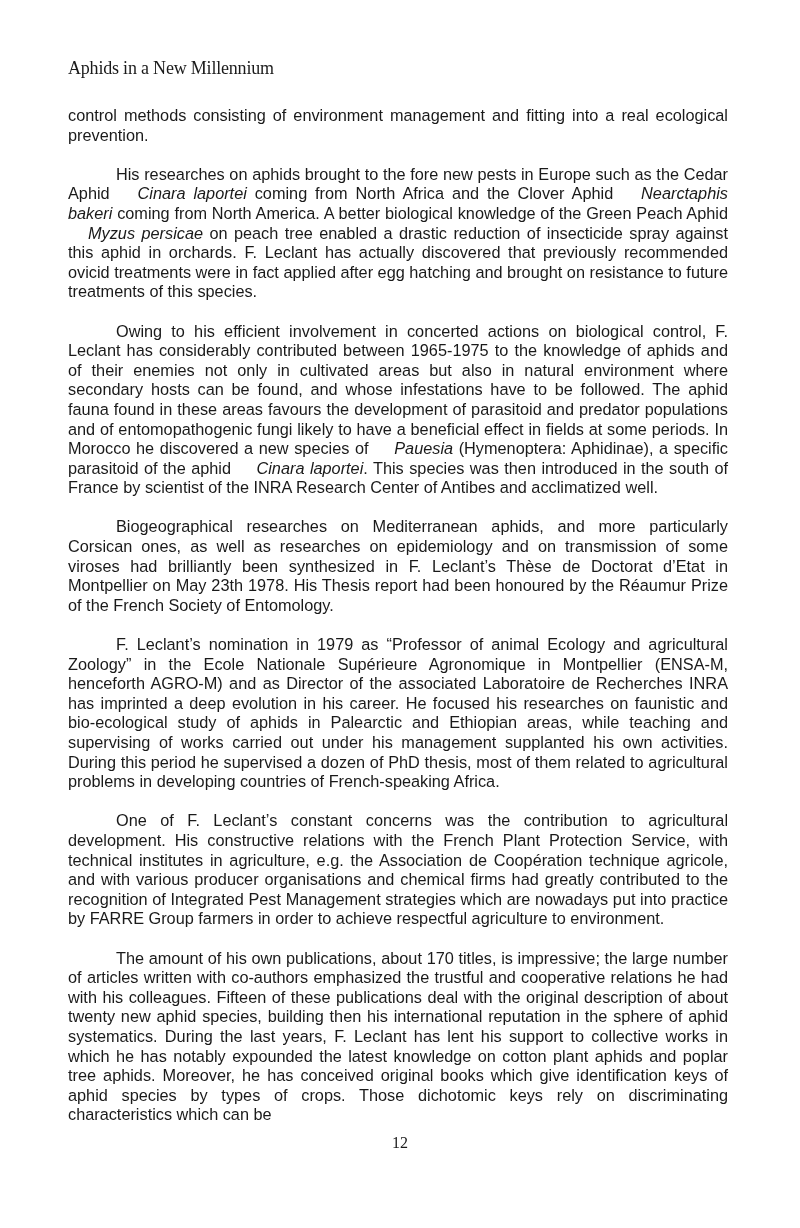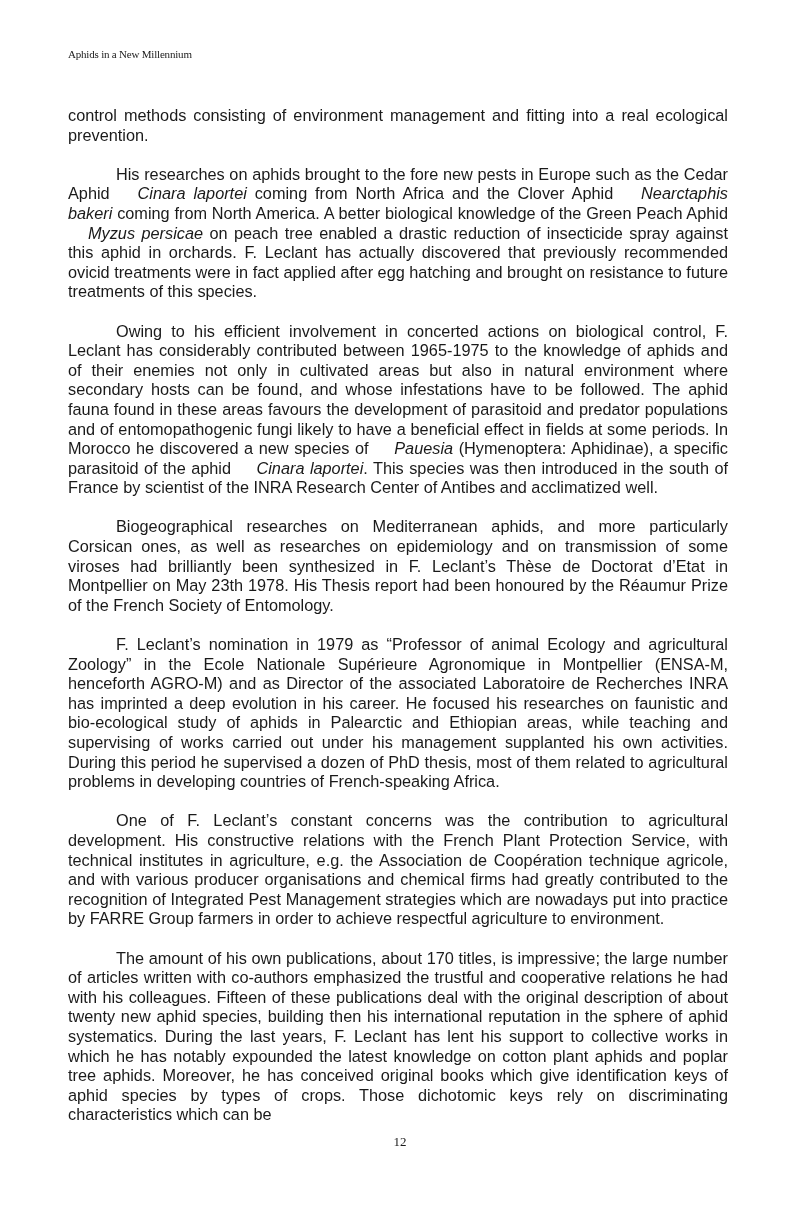--- a/index.html
+++ b/index.html
@@ -1,31 +1,31 @@
 <!DOCTYPE html>
 <html><head>
 <meta charset="utf-8">
 <style>
   html, body { margin: 0; padding: 0; background: #ffffff; }
   body { width: 800px; height: 1228px; position: relative; overflow: hidden; color: #1a1a1a; }
   .running-header {
-    position: absolute; left: 68px; top: 48px;
-    font-family: "Liberation Serif", serif; font-size: 11px; letter-spacing: -0.2px;
+    position: absolute; left: 68px; top: 58px;
+    font-family: "Liberation Serif", serif; font-size: 18px; letter-spacing: -0.2px;
   }
   .body-text {
     position: absolute; left: 68px; top: 106px; width: 660px;
     font-family: Liberation Sans, sans-serif; font-size: 16.3px; line-height: 19.6px;
     text-align: justify;
   }
   .body-text p { margin: 0 0 19.6px 0; }
   .body-text p.indent { text-indent: 48px; }
   .body-text i { font-style: italic; margin-left: 20px; }
   .page-number {
     position: absolute; left: 0; width: 800px; top: 1134px; text-align: center;
-    font-family: "Liberation Serif", serif; font-size: 13px;
+    font-family: "Liberation Serif", serif; font-size: 16px;
   }
 </style>
 </head>
 <body>
 
 <div class="running-header">Aphids in a New Millennium</div>
 
 <div class="body-text" id="body-text">
     <p><span>control methods consisting of environment management and fitting into a real ecological prevention.</span></p>
     <p class="indent"><span>His researches on aphids brought to the fore new pests in Europe such as the Cedar Aphid </span><i>Cinara laportei</i><span> coming from North Africa and the Clover Aphid </span><i>Nearctaphis bakeri</i><span> coming from North America. A better biological knowledge of the Green Peach Aphid </span><i>Myzus persicae</i><span> on peach tree enabled a drastic reduction of insecticide spray against this aphid in orchards. F. Leclant has actually discovered that previously recommended ovicid treatments were in fact applied after egg hatching and brought on resistance to future treatments of this species.</span></p>

